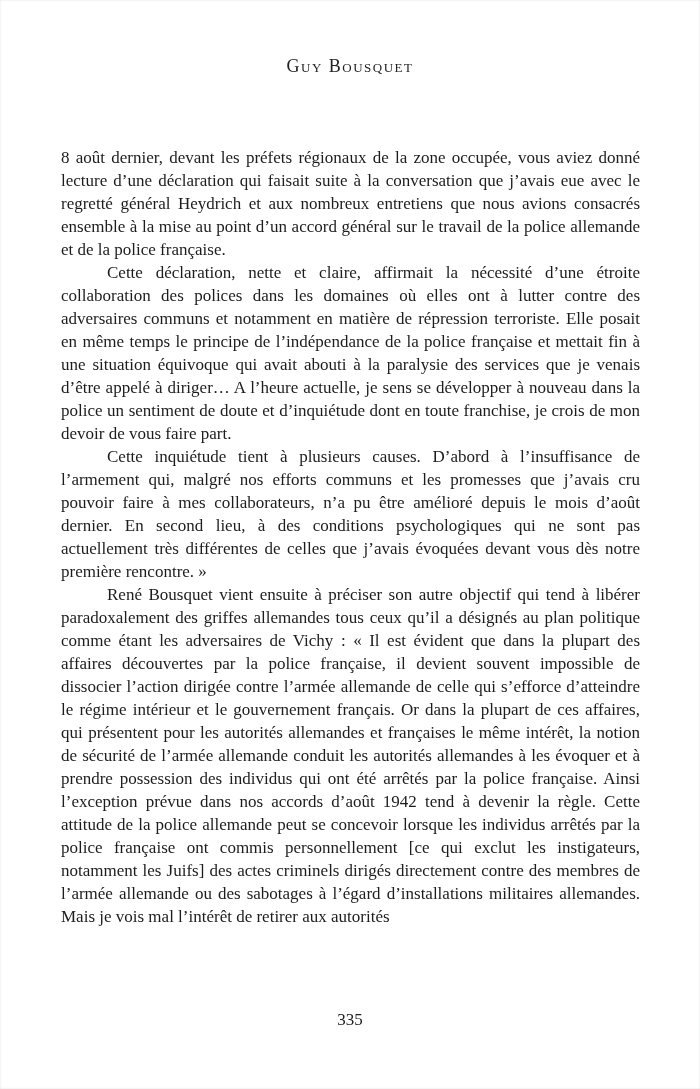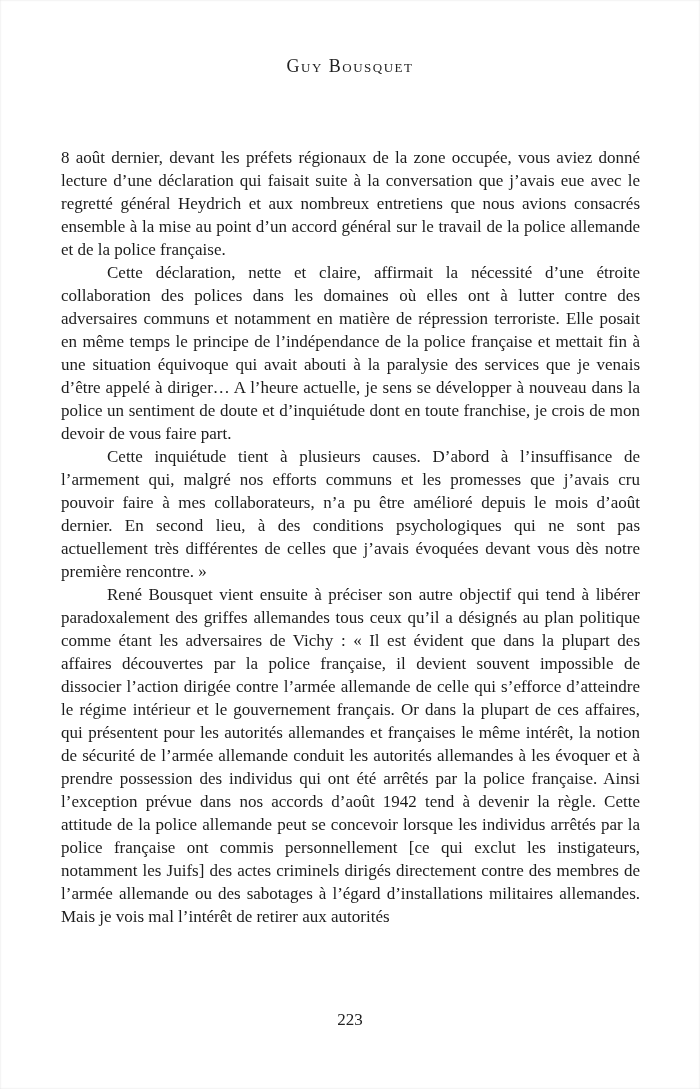--- a/index.html
+++ b/index.html
@@ -63,15 +63,15 @@
 
   <div class="running-head">Guy Bousquet</div>
 
   <div class="body-text">
     <p>8 août dernier, devant les préfets régionaux de la zone occupée, vous aviez donné lecture d’une déclaration qui faisait suite à la conversation que j’avais eue avec le regretté général Heydrich et aux nombreux entretiens que nous avions consacrés ensemble à la mise au point d’un accord général sur le travail de la police allemande et de la police française.</p>
     <p class="indented">Cette déclaration, nette et claire, affirmait la nécessité d’une étroite collaboration des polices dans les domaines où elles ont à lutter contre des adversaires communs et notamment en matière de répression terroriste. Elle posait en même temps le principe de l’indépendance de la police française et mettait fin à une situation équivoque qui avait abouti à la paralysie des services que je venais d’être appelé à diriger… A l’heure actuelle, je sens se développer à nouveau dans la police un sentiment de doute et d’inquiétude dont en toute franchise, je crois de mon devoir de vous faire part.</p>
     <p class="indented">Cette inquiétude tient à plusieurs causes. D’abord à l’insuffisance de l’armement qui, malgré nos efforts communs et les promesses que j’avais cru pouvoir faire à mes collaborateurs, n’a pu être amélioré depuis le mois d’août dernier. En second lieu, à des conditions psychologiques qui ne sont pas actuellement très différentes de celles que j’avais évoquées devant vous dès notre première rencontre. »</p>
     <p class="indented">René Bousquet vient ensuite à préciser son autre objectif qui tend à libérer paradoxalement des griffes allemandes tous ceux qu’il a désignés au plan politique comme étant les adversaires de Vichy : « Il est évident que dans la plupart des affaires découvertes par la police française, il devient souvent impossible de dissocier l’action dirigée contre l’armée allemande de celle qui s’efforce d’atteindre le régime intérieur et le gouvernement français. Or dans la plupart de ces affaires, qui présentent pour les autorités allemandes et françaises le même intérêt, la notion de sécurité de l’armée allemande conduit les autorités allemandes à les évoquer et à prendre possession des individus qui ont été arrêtés par la police française. Ainsi l’exception prévue dans nos accords d’août 1942 tend à devenir la règle. Cette attitude de la police allemande peut se concevoir lorsque les individus arrêtés par la police française ont commis personnellement [ce qui exclut les instigateurs, notamment les Juifs] des actes criminels dirigés directement contre des membres de l’armée allemande ou des sabotages à l’égard d’installations militaires allemandes. Mais je vois mal l’intérêt de retirer aux autorités</p>
   </div>
 
-  <div class="folio">223</div>
+  <div class="folio">335</div>
 
 </div>
 
 </body></html>

